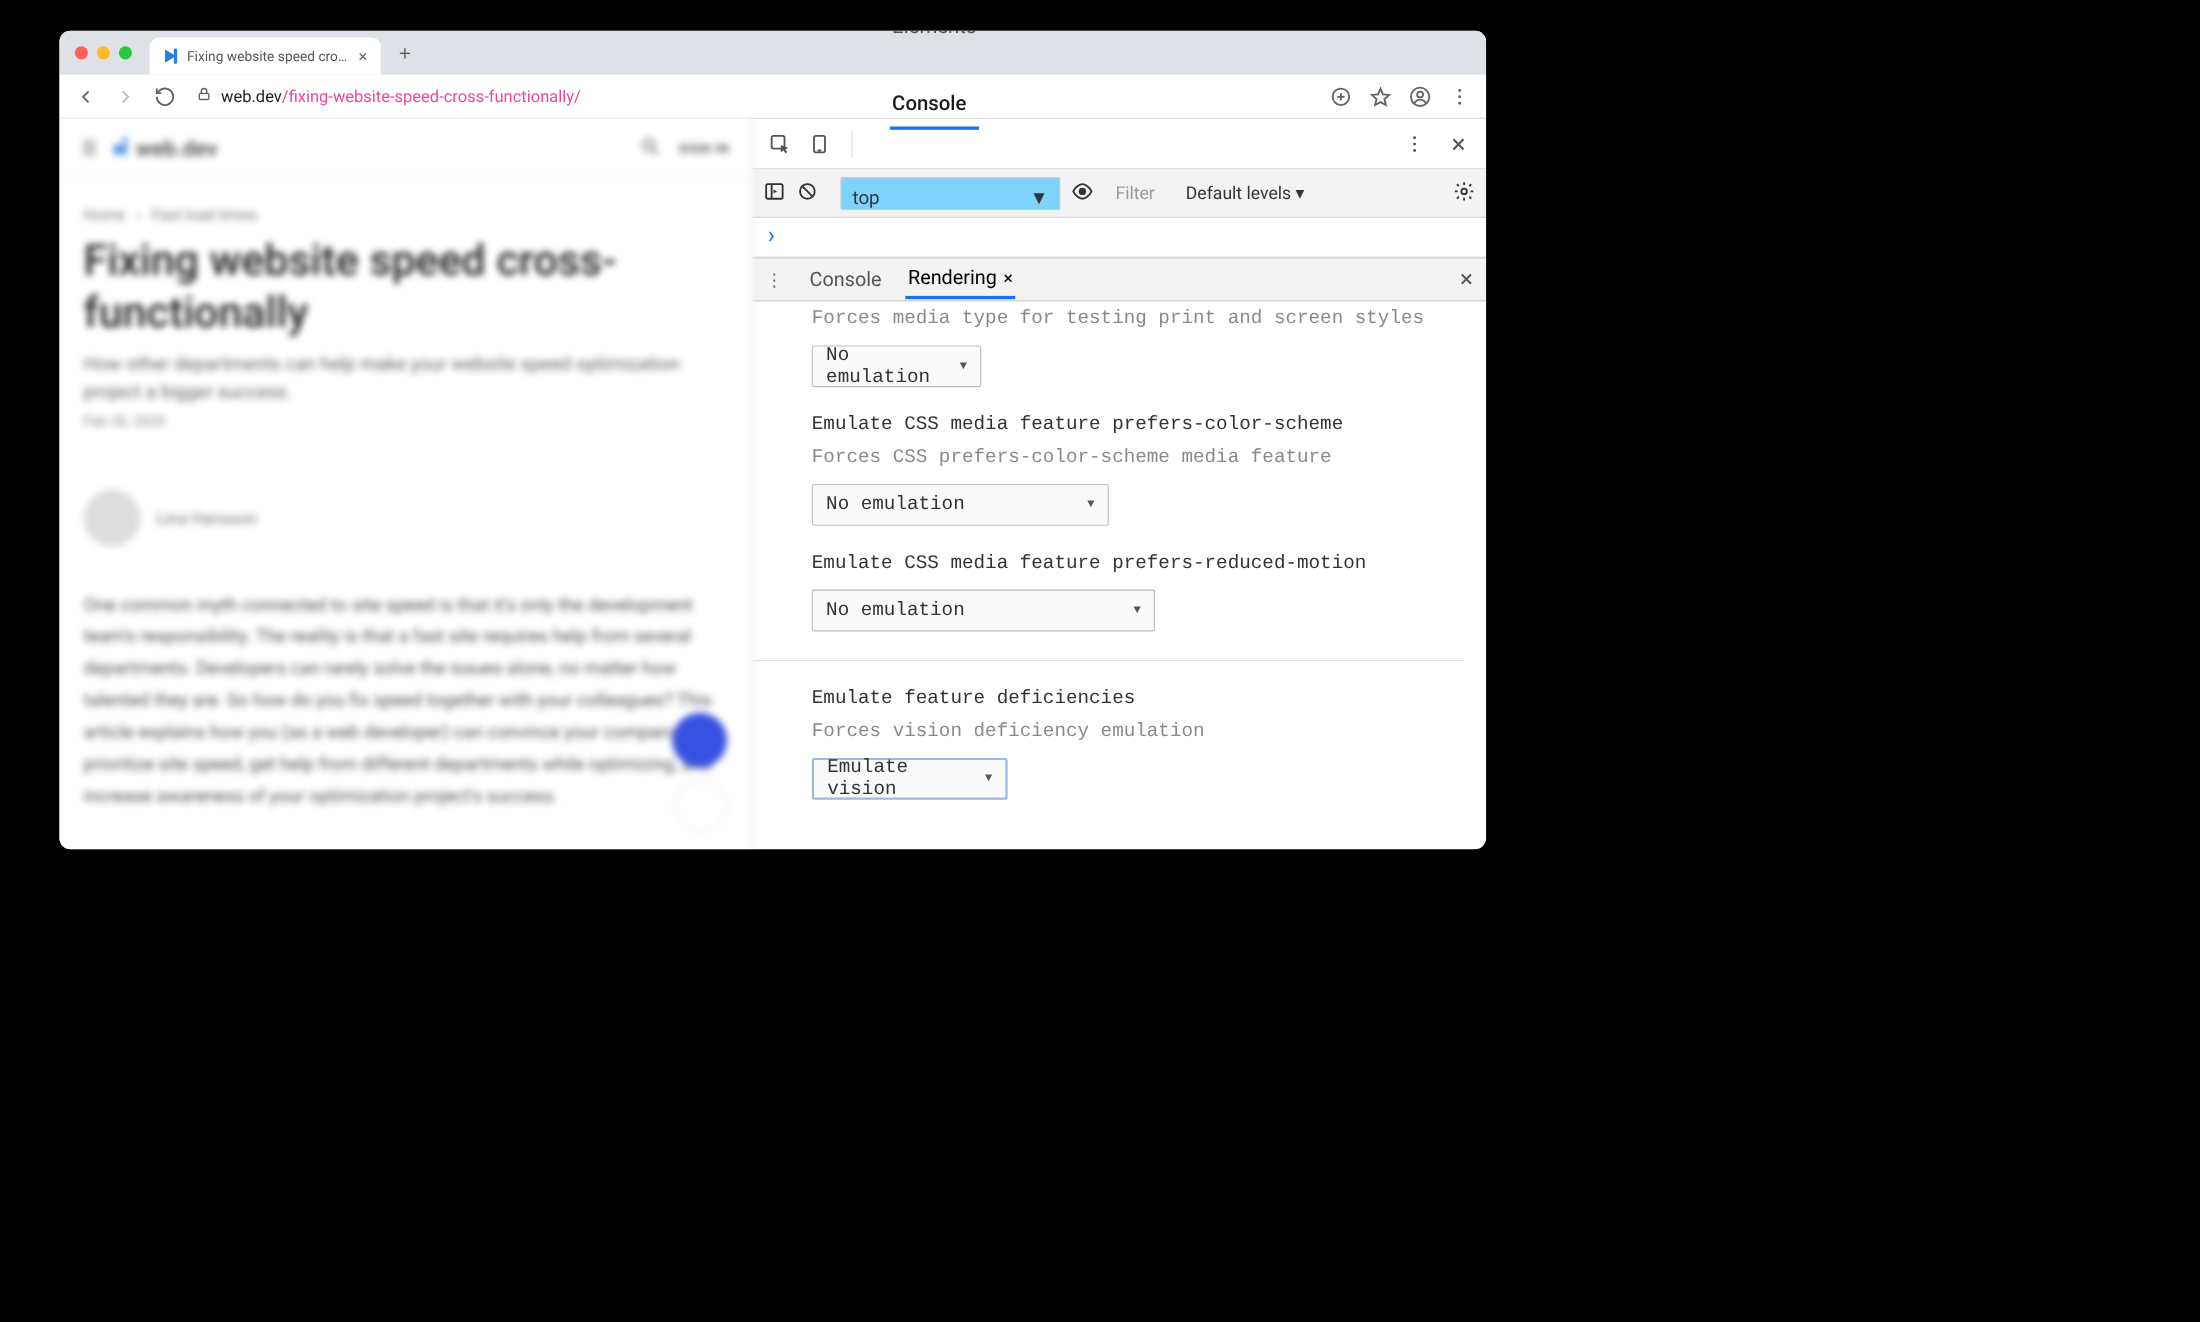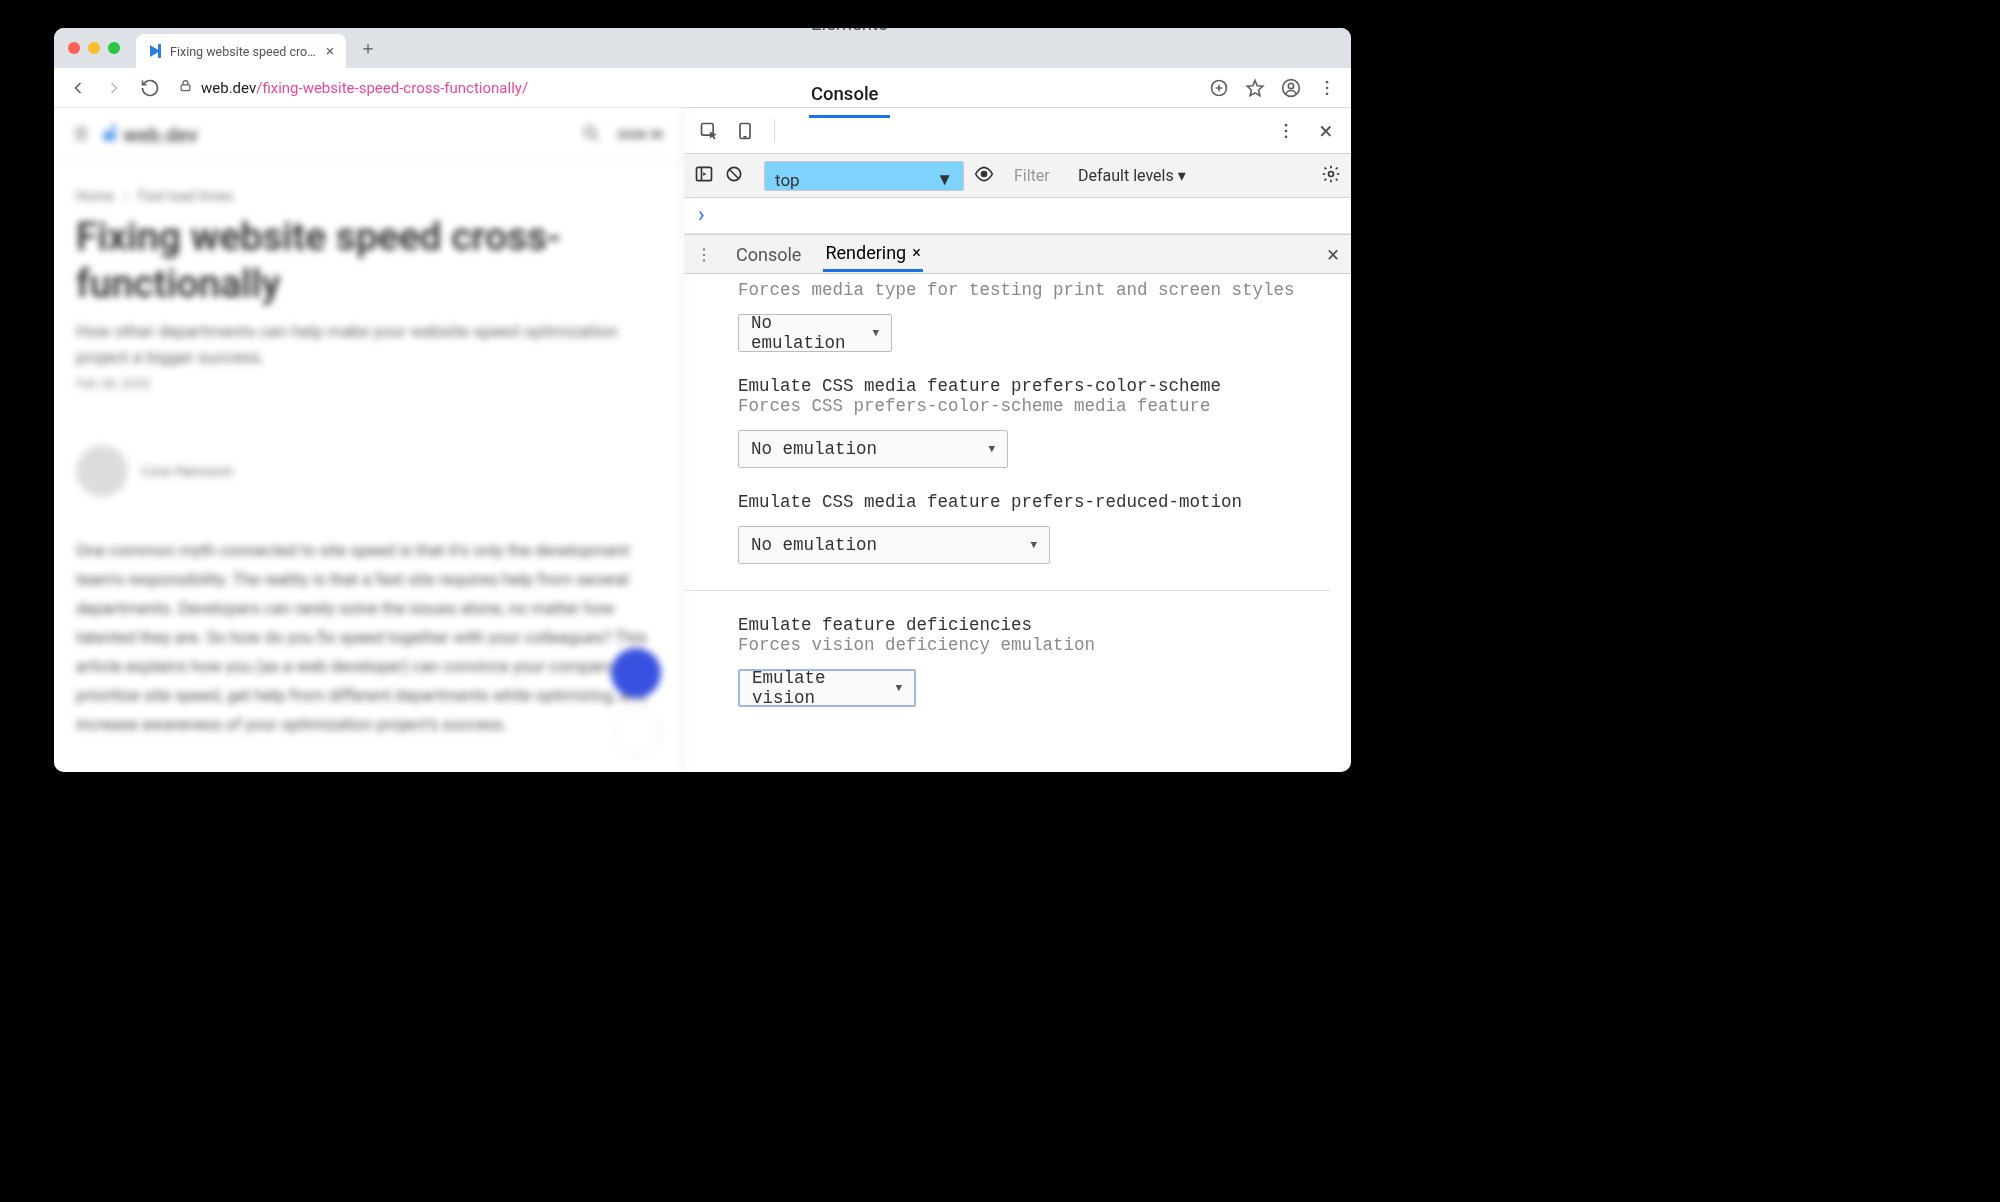--- a/index.html
+++ b/index.html
@@ -151,21 +151,21 @@
     gap:20px;
   }
   .drawer-tabs .dots3{color:#666;letter-spacing:2px;}
   .drawer-tabs .dtab{font-size:18px;color:#555;padding:6px 2px;display:flex;gap:6px;align-items:center;}
   .drawer-tabs .dtab.active{color:#000;border-bottom:3px solid #1a73e8;}
   .drawer-tabs .right{margin-left:auto;color:#555;font-size:22px;}
 
   .drawer-body{flex:1;overflow:auto;padding:4px 20px 20px 54px;font-family:Liberation Mono, monospace;}
   .section{margin-top:24px;}
   .sec-title{color:#333;font-size:17.5px;}
-  .sec-sub{color:#8a8a8a;font-size:17.5px;margin-top:0;}
+  .sec-sub{color:#8a8a8a;font-size:17.5px;margin-top:10px;}
   .select{
     margin-top:14px;
     height:38px;
     border:1px solid #bdbdbd;
     background:#fafafa;
     display:inline-flex;
     align-items:center;
     padding:0 12px;
     font-size:17.5px;
     color:#333;

